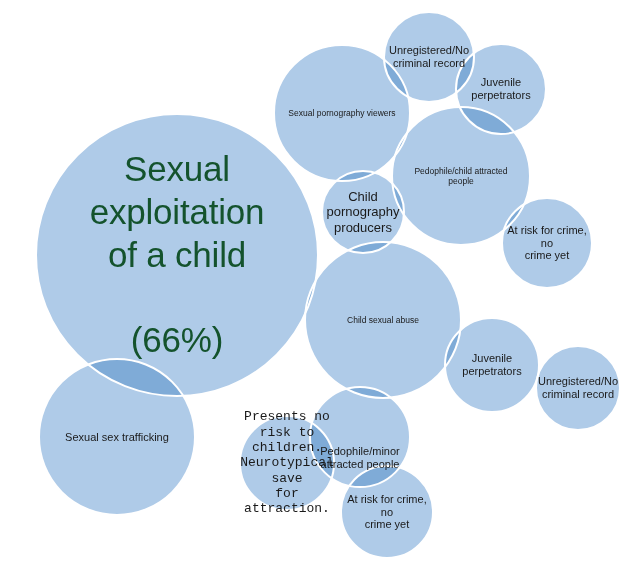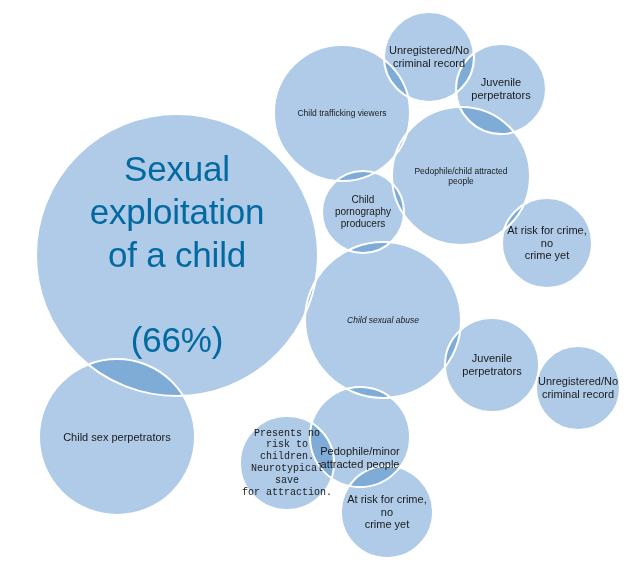--- a/index.html
+++ b/index.html
@@ -31,25 +31,25 @@
     color: #1a1a1a;
     line-height: 1.18;
     pointer-events: none;
     white-space: pre-line;
     font-family: "Liberation Sans", sans-serif;
   }
   .lbl-main {
     font-size: 35px;
     line-height: 1.22;
     letter-spacing: -0.2px;
-    color: #0369a1;
+    color: #14532d;
   }
   .lbl-md { font-size: 8.5px; }
   .lbl-sm { font-size: 11px; }
-  .lbl-xs { font-size: 10px; }
+  .lbl-xs { font-size: 13px; }
 </style>
 </head>
 <body>
 
 <div id="canvas">
   <svg id="bubble-svg" viewBox="0 0 640 579" xmlns="http://www.w3.org/2000/svg">
       <g>
         <circle cx="177" cy="255" r="141" fill="#AFCBE8"></circle>
         <circle cx="342" cy="113" r="68" fill="#AFCBE8"></circle>
         <circle cx="429" cy="57" r="45" fill="#AFCBE8"></circle>
@@ -141,38 +141,38 @@
         <circle cx="287" cy="463" r="47" fill="none" stroke="#ffffff" stroke-width="2"></circle>
         <circle cx="387" cy="512" r="46" fill="none" stroke="#ffffff" stroke-width="2"></circle>
       </g>
     </svg>
   <div id="labels">
       <div class="bubble-label lbl-main" style="left: 41.64px; top: 114px; width: 270.72px; height: 282px;">Sexual
 exploitation
 of a child
 
 (66%)</div>
-      <div class="bubble-label lbl-md" style="left: 276.72px; top: 45px; width: 130.56px; height: 136px;">Child trafficking viewers</div>
+      <div class="bubble-label lbl-md" style="left: 276.72px; top: 45px; width: 130.56px; height: 136px;">Sexual pornography viewers</div>
       <div class="bubble-label lbl-sm" style="left: 385.8px; top: 12px; width: 86.4px; height: 90px;">Unregistered/No
 criminal record</div>
       <div class="bubble-label lbl-sm" style="left: 457.8px; top: 44px; width: 86.4px; height: 90px;">Juvenile
 perpetrators</div>
       <div class="bubble-label lbl-md" style="left: 394.76px; top: 107px; width: 132.48px; height: 138px;">Pedophile/child attracted
 people</div>
       <div class="bubble-label lbl-xs" style="left: 323.64px; top: 171px; width: 78.72px; height: 82px;">Child
 pornography
 producers</div>
       <div class="bubble-label lbl-sm" style="left: 503.8px; top: 198px; width: 86.4px; height: 90px;">At risk for crime, no
 crime yet</div>
-      <div class="bubble-label lbl-md" style="left: 308.12px; top: 242px; width: 149.76px; height: 156px; font-style: italic;">Child sexual abuse</div>
+      <div class="bubble-label lbl-md" style="left: 308.12px; top: 242px; width: 149.76px; height: 156px;">Child sexual abuse</div>
       <div class="bubble-label lbl-sm" style="left: 446.88px; top: 318px; width: 90.24px; height: 94px;">Juvenile
 perpetrators</div>
       <div class="bubble-label lbl-sm" style="left: 537.68px; top: 346px; width: 80.64px; height: 84px;">Unregistered/No
 criminal record</div>
-      <div class="bubble-label lbl-sm" style="left: 42.12px; top: 359px; width: 149.76px; height: 156px;">Child sex perpetrators</div>
+      <div class="bubble-label lbl-sm" style="left: 42.12px; top: 359px; width: 149.76px; height: 156px;">Sexual sex trafficking</div>
       <div class="bubble-label lbl-sm" style="left: 312px; top: 408px; width: 96px; height: 100px;">Pedophile/minor
 attracted people</div>
       <div class="bubble-label lbl-xs" style="left: 241.88px; top: 416px; width: 90.24px; height: 94px; font-family: Liberation Mono, monospace;">Presents no risk to
 children.
 Neurotypical save
 for attraction.</div>
       <div class="bubble-label lbl-sm" style="left: 342.84px; top: 466px; width: 88.32px; height: 92px;">At risk for crime, no
 crime yet</div>
     </div>
 </div>

